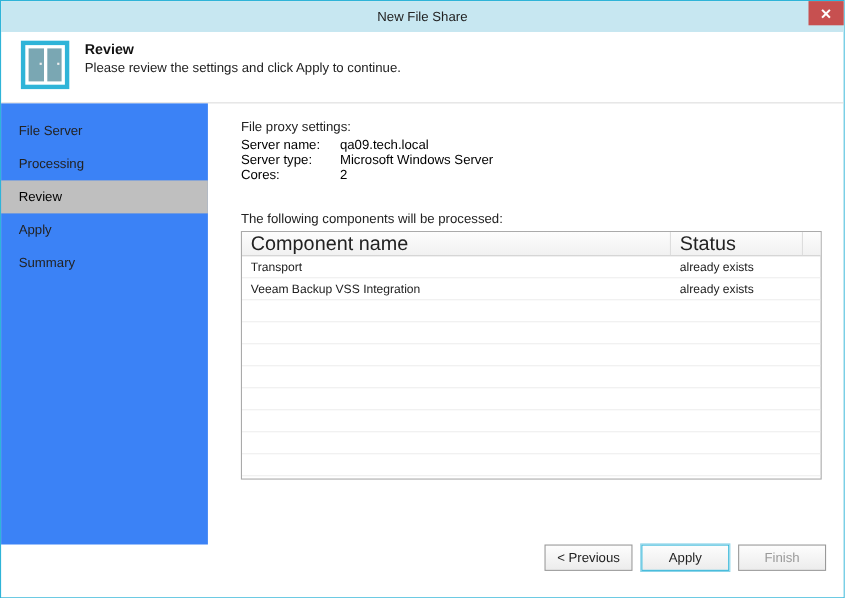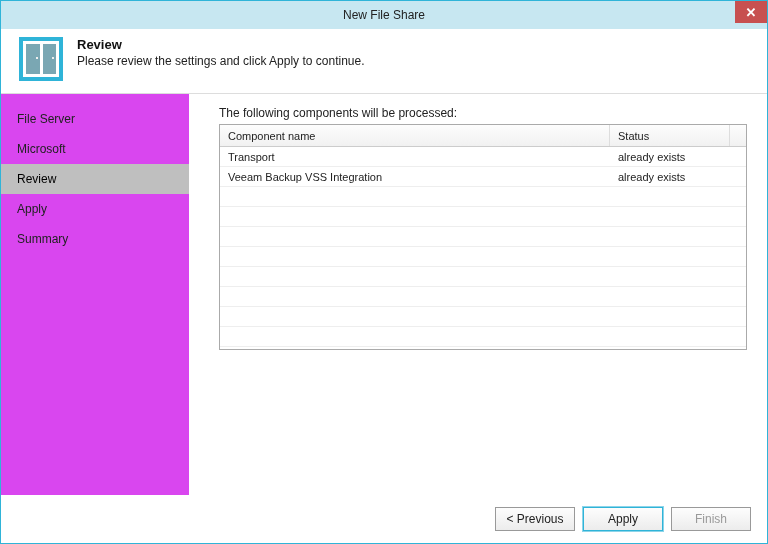--- a/index.html
+++ b/index.html
@@ -90,21 +90,21 @@
     color: #222;
     text-align: center;
   }
   .body {
     flex: 1;
     display: flex;
     min-height: 0;
   }
   .sidebar {
     width: 190px;
-    background: #d946ef;
+    background: #3b82f6;
     padding-top: 10px;
   }
   .sidebar-item {
     padding: 8px 16px;
     color: #222;
     cursor: pointer;
   }
   .sidebar-item.selected {
     background: #bfbfbf;
     color: #000;
@@ -129,39 +129,39 @@
   }
   .thead {
     display:flex;
     background: linear-gradient(#fdfdfd,#f1f1f1);
     border-bottom:1px solid #ccc;
     height:22px;
     align-items:center;
   }
   .thead .th {
     padding: 0 8px;
-    font-size:11px;
+    font-size:18px;
     color:#222;
     border-right:1px solid #ddd;
     height:100%;
     display:flex;
     align-items:center;
   }
   .th.col-name { flex: 0 0 390px; }
   .th.col-status { flex: 0 0 120px; }
   .th.col-end { flex:1; border-right:none; }
   .tr { display:flex; height:20px; align-items:center; border-bottom:1px solid #eee; }
   .td { padding: 0 8px; font-size:11px; color:#222; }
   .td.col-name { flex:0 0 390px; }
   .td.col-status { flex:0 0 120px; }
   .tr.empty .td { color:transparent; }
   .footer {
     height: 48px;
     display:flex;
-    align-items:center;
+    align-items:flex-start;
     justify-content:flex-end;
     gap:8px;
     padding: 0 16px;
     border-top: none;
   }
   .btn {
     min-width: 80px;
     height: 24px;
     border: 1px solid #999;
     background: linear-gradient(#fdfdfd,#ececec);
@@ -195,27 +195,42 @@
     </div>
     <div class="header-text">
       <h2>Review</h2>
       <p>Please review the settings and click Apply to continue.</p>
     </div>
   </div>
 
   <div class="body">
     <div class="sidebar">
       <div class="sidebar-item">File Server</div>
-      <div class="sidebar-item">Microsoft</div>
+      <div class="sidebar-item">Processing</div>
       <div class="sidebar-item selected">Review</div>
       <div class="sidebar-item">Apply</div>
       <div class="sidebar-item">Summary</div>
     </div>
 
     <div class="content">
+      <div class="settings-block">
+        <div class="label-row">File proxy settings:</div>
+        <div class="kv">
+          <span class="k">Server name:</span>
+          <span>qa09.tech.local</span>
+        </div>
+        <div class="kv">
+          <span class="k">Server type:</span>
+          <span>Microsoft Windows Server</span>
+        </div>
+        <div class="kv">
+          <span class="k">Cores:</span>
+          <span>2</span>
+        </div>
+      </div>
 
       <div class="components-label">The following components will be processed:</div>
       <div class="table">
         <div class="thead">
           <div class="th col-name">Component name</div>
           <div class="th col-status">Status</div>
           <div class="th col-end"></div>
         </div>
         <div class="tr">
           <div class="td col-name">Transport</div>

